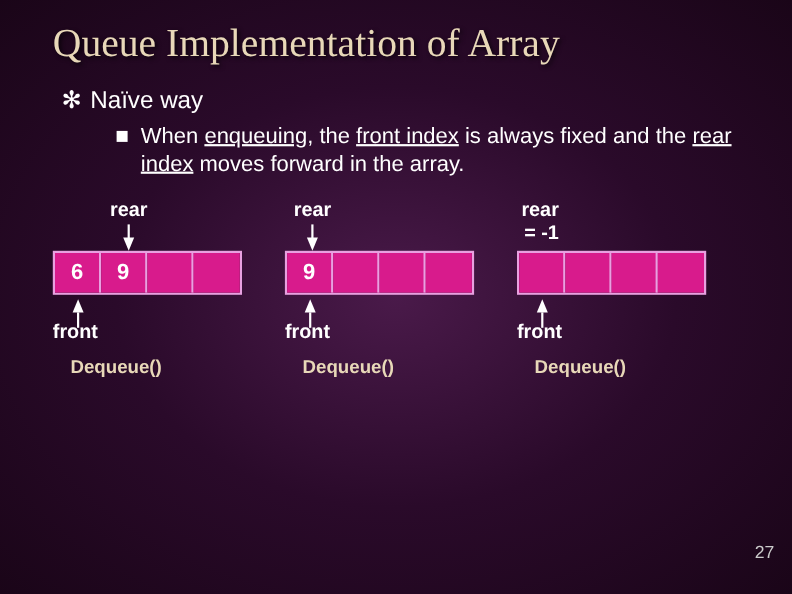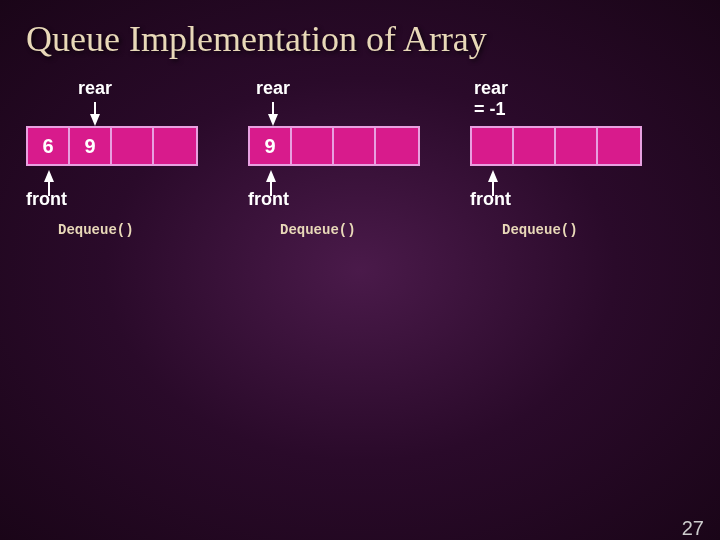--- a/index.html
+++ b/index.html
@@ -6,21 +6,21 @@
   body {
     width: 720px;
     height: 540px;
     background: radial-gradient(ellipse at center, #4a1a4a 0%, #2a0a2a 50%, #1a0518 100%);
     font-family: Georgia, 'Times New Roman', serif;
     color: #fff;
     position: relative;
     overflow: hidden;
   }
   .slide {
-    padding: 18px 50px 0 26px;
+    padding: 18px 50px 0 48px;
   }
   .title {
     font-size: 36px;
     font-weight: normal;
     color: #e8d8b8;
     text-shadow: 2px 2px 4px rgba(0,0,0,0.7);
     margin-bottom: 18px;
   }
   .level1 {
     font-family: Arial, sans-serif;
@@ -68,21 +68,21 @@
     position: relative;
   }
   .rear-row {
     font-family: Arial, sans-serif;
     font-weight: bold;
     font-size: 18px;
     color: #fff;
     height: 48px;
     position: relative;
   }
-  .rear-label { position: absolute; top: 0; }
+  .rear-label { position: absolute; top: 0; text-align: right; }
   .arrow-down {
     position: absolute;
     width: 0; height: 0;
     border-left: 5px solid transparent;
     border-right: 5px solid transparent;
     border-top: 12px solid #fff;
   }
   .arrow-down::before {
     content:"";
     position:absolute;
@@ -129,47 +129,56 @@
   }
   .front-label {
     position: absolute;
     top: 21px;
     font-family: Arial, sans-serif;
     font-weight: bold;
     font-size: 18px;
     color: #fff;
   }
   .op-label {
-    font-family: Liberation Mono, monospace;
-    font-weight: bold;
-    font-size: 14px;
+    font-family: Liberation Sans, sans-serif;
+    font-weight: bold;
+    font-size: 17px;
     color: #e8d8b8;
     margin-top: 6px;
-    margin-left: 32px;
+    margin-left: 16px;
   }
   .page-num {
     position: absolute;
     right: 16px;
-    bottom: 0;
-    font-family: Arial, sans-serif;
-    font-size: 20px;
+    bottom: 28px;
+    font-family: Arial, sans-serif;
+    font-size: 16px;
     color: #ccc;
   }
   
   .d1 { width: 180px; }
   .d2 { width: 180px; }
   .d3 { width: 200px; }
 </style>
 </head>
 <body>
 
 <div class="slide">
   <h1 class="title">Queue Implementation of Array</h1>
 
-
+  <div class="level1">
+    <span class="star">✻</span><span>Naïve way</span>
+  </div>
+
+  <div class="level2">
+    <span class="sq"></span>
+    <div>
+      <span>When </span><span class="u">enqueuing</span><span>, the </span><span class="u">front index</span><span> is always fixed and the </span><span class="u">rear index</span><span> moves forward in the array.</span>
+    </div>
+  </div>
 
 
   <div class="diagrams">
 
     <div class="diagram d1">
       <div class="rear-row">
         <div class="rear-label" style="left:52px">rear</div>
         <div class="arrow-down" style="left:64px; top:36px"></div>
       </div>
       <div class="cells">

